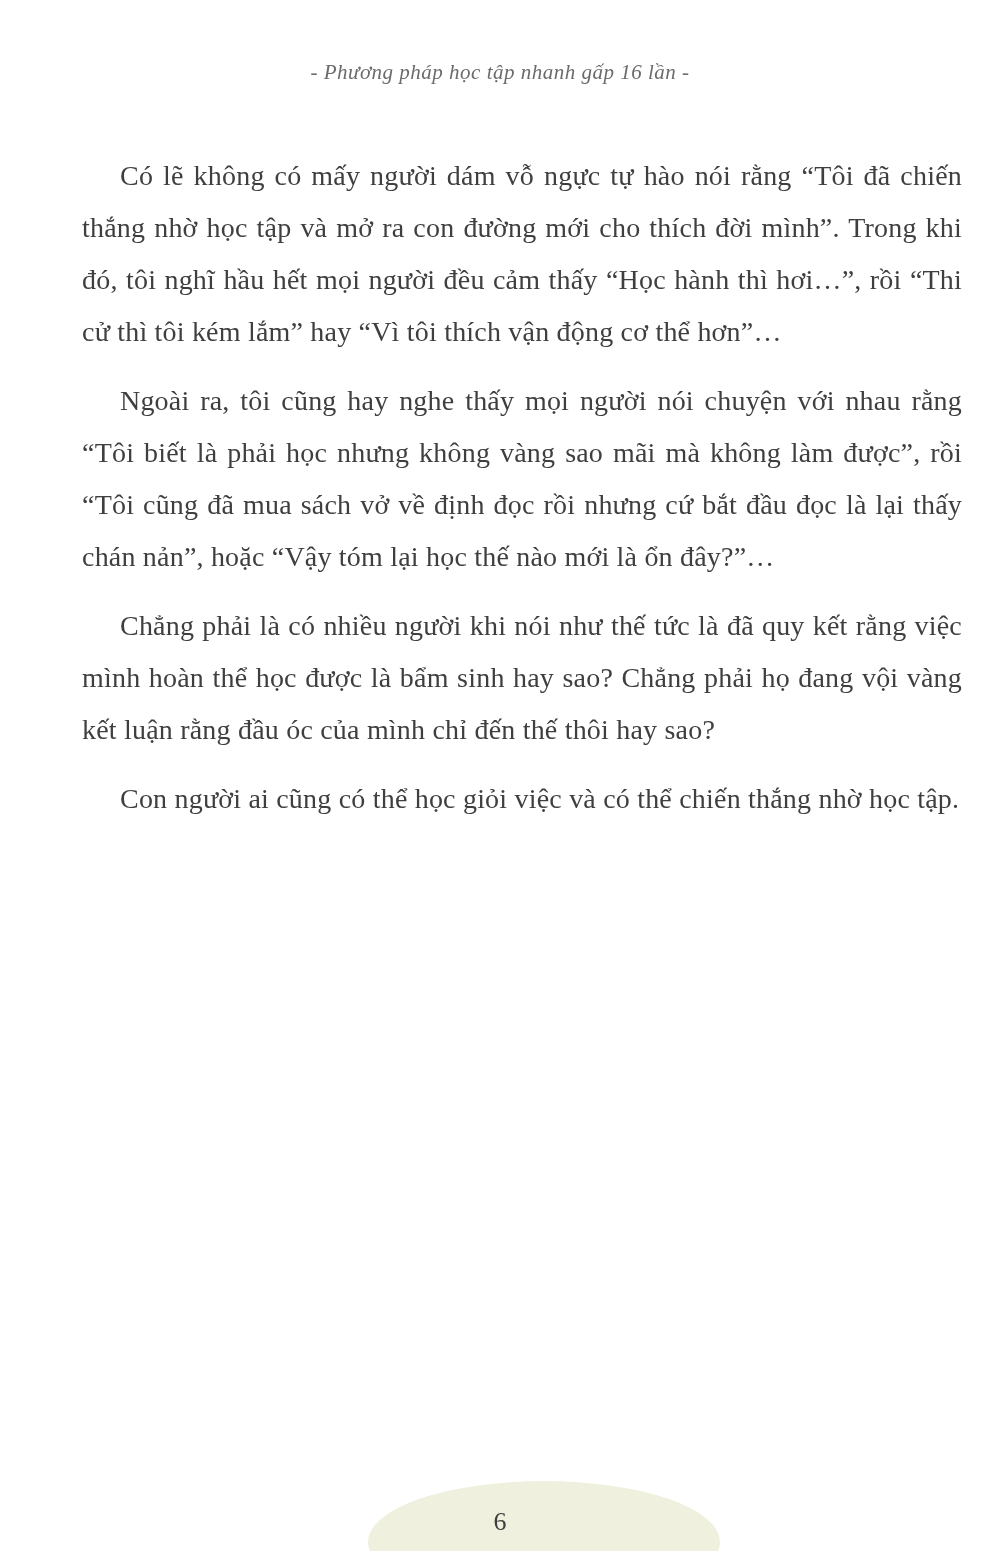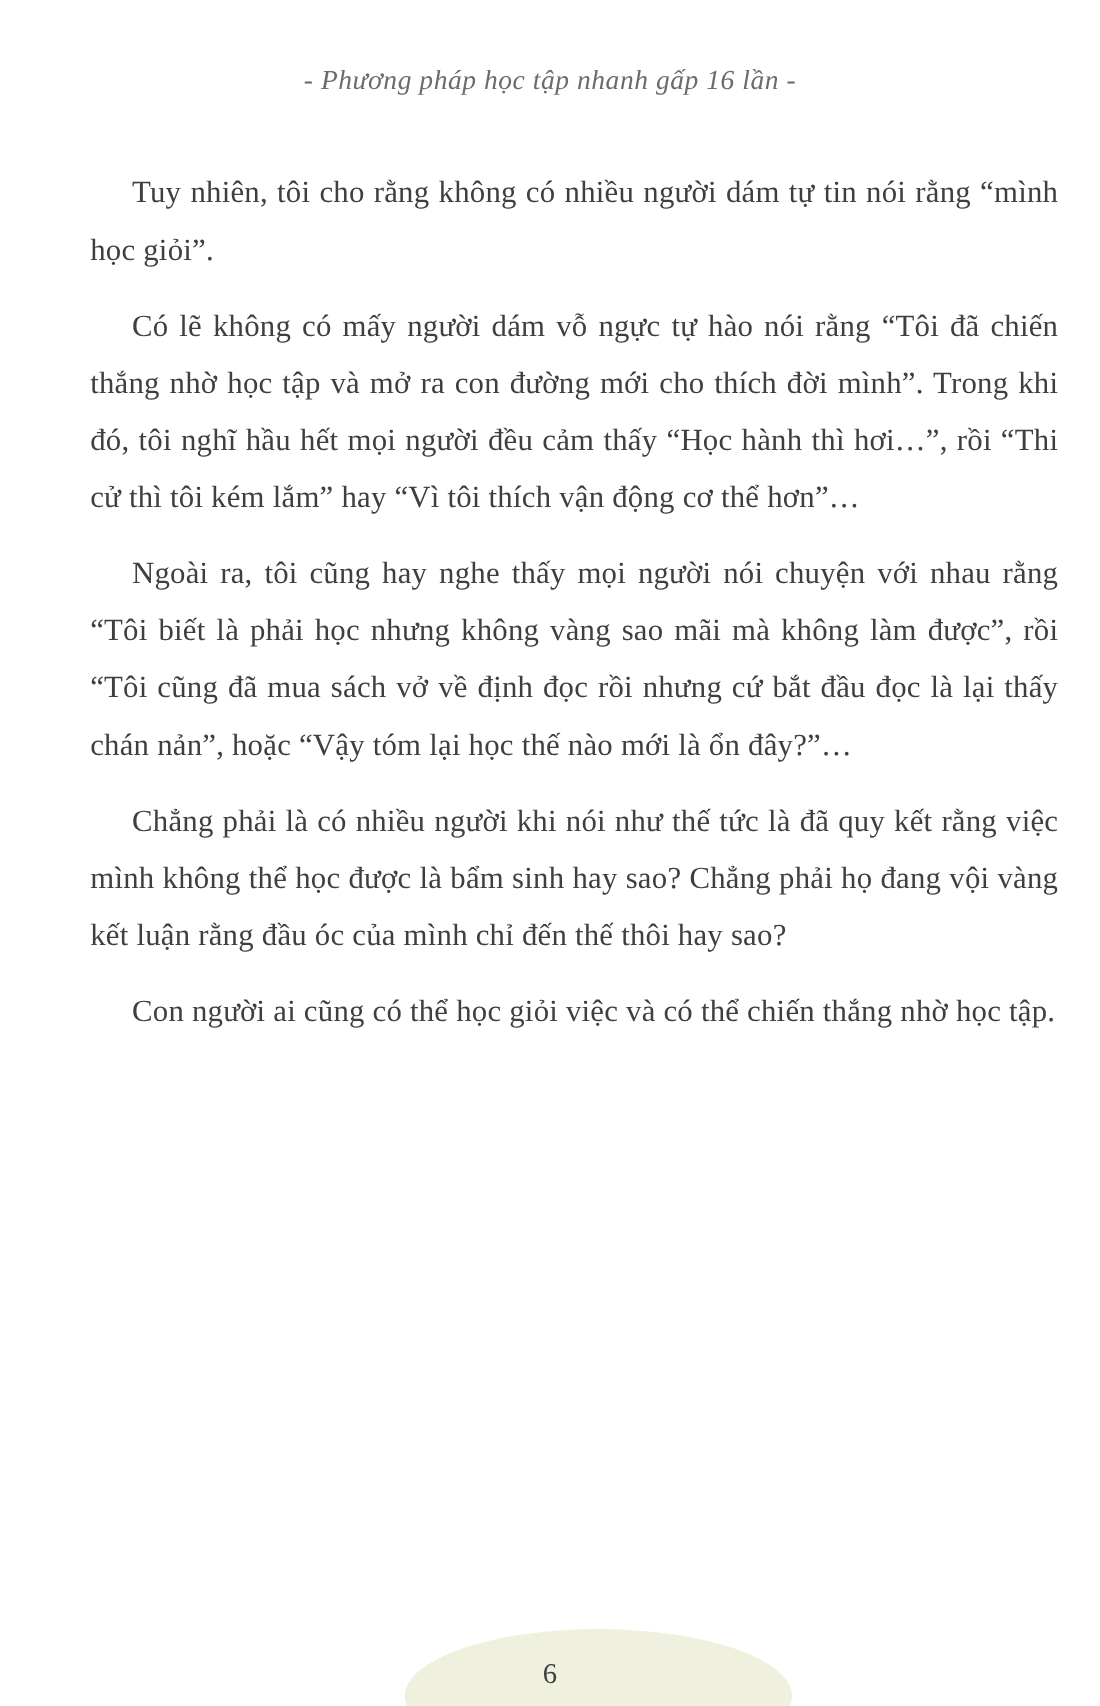--- a/index.html
+++ b/index.html
@@ -14,21 +14,21 @@
     overflow: hidden;
     font-family: "Liberation Serif", "DejaVu Serif", serif;
   }
   .running-header {
     position: absolute;
     top: 60px;
     left: 0;
     width: 100%;
     text-align: center;
     font-style: italic;
-    font-size: 25px;
+    font-size: 21px;
     letter-spacing: 0.5px;
     color: #6b6b6b;
   }
   .content {
     position: absolute;
     top: 150px;
     left: 82px;
     right: 38px;
     font-size: 28px;
     line-height: 52px;
@@ -60,22 +60,21 @@
     color: #3f3f3f;
     z-index: 2;
   }
 </style>
 </head>
 <body>
 
 <div class="running-header">- Phương pháp học tập nhanh gấp 16 lần -</div>
 
 <div class="content">
-  <p>Tuy nhiên, tôi cho rằng không có nhiều người dám tự tin nói rằng “mình học giỏi”.</p>
   <p>Có lẽ không có mấy người dám vỗ ngực tự hào nói rằng “Tôi đã chiến thắng nhờ học tập và mở ra con đường mới cho thích đời mình”. Trong khi đó, tôi nghĩ hầu hết mọi người đều cảm thấy “Học hành thì hơi…”, rồi “Thi cử thì tôi kém lắm” hay “Vì tôi thích vận động cơ thể hơn”…</p>
   <p>Ngoài ra, tôi cũng hay nghe thấy mọi người nói chuyện với nhau rằng “Tôi biết là phải học nhưng không vàng sao mãi mà không làm được”, rồi “Tôi cũng đã mua sách vở về định đọc rồi nhưng cứ bắt đầu đọc là lại thấy chán nản”, hoặc “Vậy tóm lại học thế nào mới là ổn đây?”…</p>
-  <p>Chẳng phải là có nhiều người khi nói như thế tức là đã quy kết rằng việc mình không thể học được là bẩm sinh hay sao? Chẳng phải họ đang vội vàng kết luận rằng đầu óc của mình chỉ đến thế thôi hay sao?</p>
+  <p>Chẳng phải là có nhiều người khi nói như thế tức là đã quy kết rằng việc mình hoàn thể học được là bẩm sinh hay sao? Chẳng phải họ đang vội vàng kết luận rằng đầu óc của mình chỉ đến thế thôi hay sao?</p>
   <p>Con người ai cũng có thể học giỏi việc và có thể chiến thắng nhờ học tập.</p>
 </div>
 
 <div class="decorative-blob"></div>
 
 <div class="page-number">6</div>
 
 </body></html>

